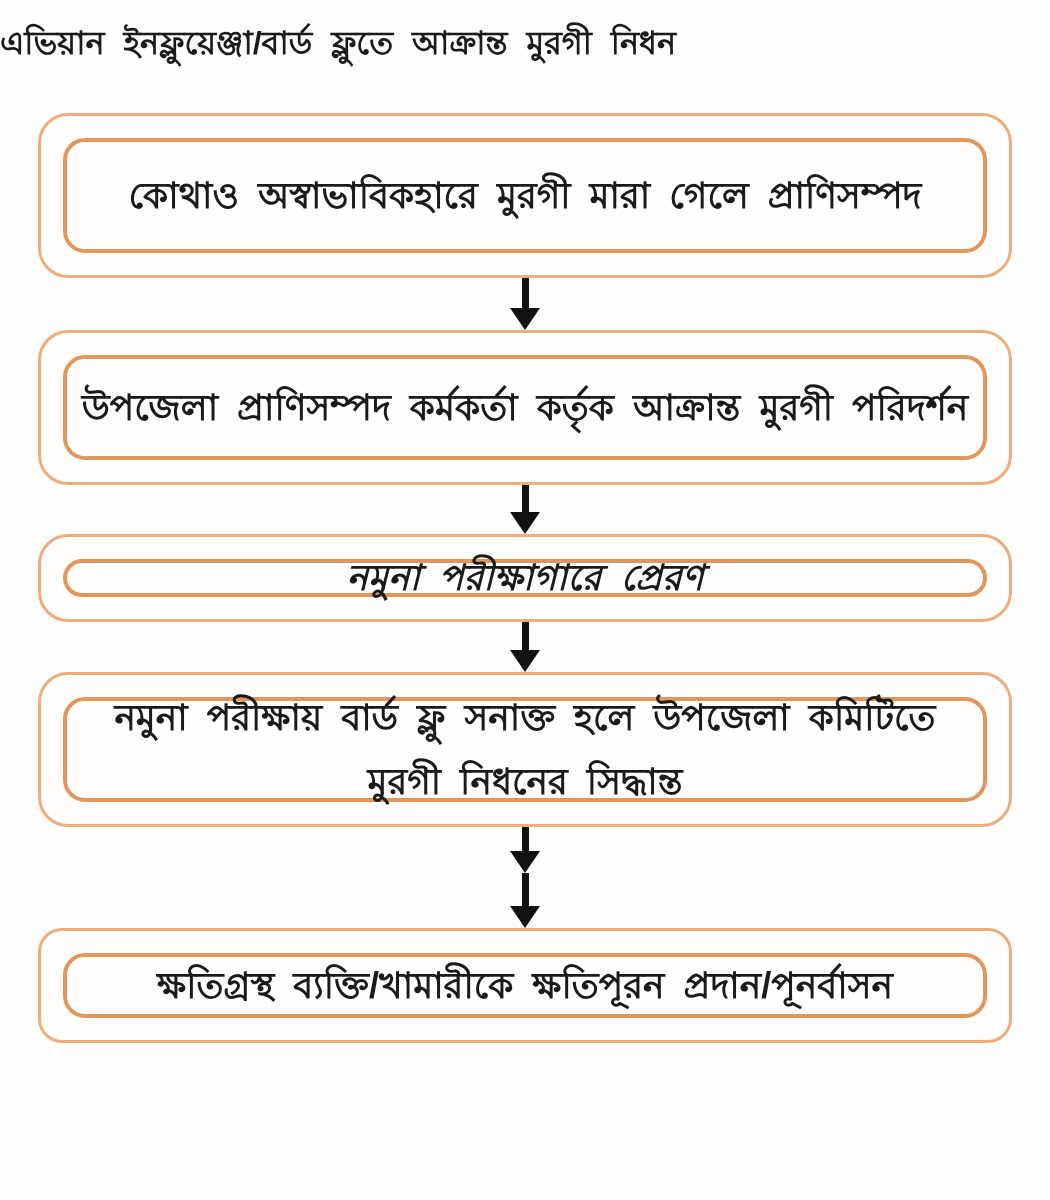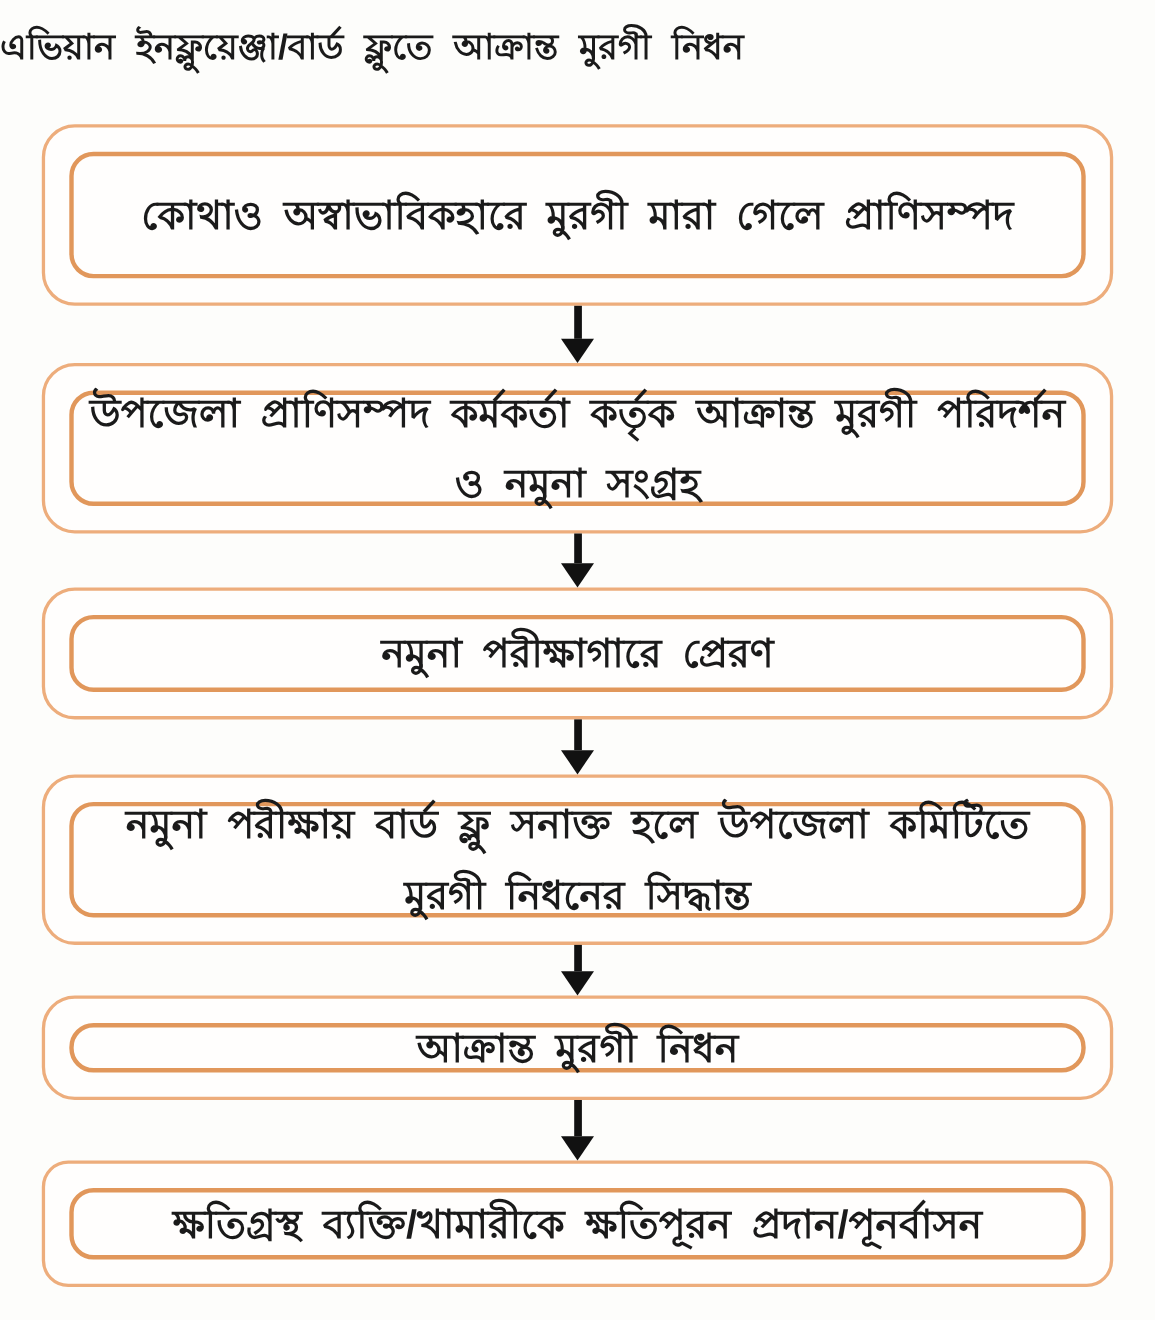--- a/index.html
+++ b/index.html
@@ -48,21 +48,21 @@
     font-size:36px;
     font-weight:bold;
     color:var(--text);
     line-height:64px;
     text-align:center;
     word-spacing:9px;
     white-space:nowrap;
   }
   .b1{margin-top:31px;height:165px;}
   .b2{height:155px;}
-  .b3{height:120px;}
+  .b3{height:88px;font-style:italic;}
   .b4{height:155px;}
   .b5{height:95px;}
   .b6{height:115px;border-radius:24px;}
   .arrow{
     display:flex;flex-direction:column;align-items:center;
     width:34px;margin:0 auto;
   }
   .a1{height:52px;}
   .a2{height:49px;}
   .a3{height:50px;}
@@ -90,21 +90,20 @@
   </div>
 
   <div class="arrow a1">
     <span class="stem"></span>
     <span class="head"></span>
   </div>
 
   <div class="box b2">
     <div class="box-inner">
       <div class="line">উপজেলা প্রাণিসম্পদ কর্মকর্তা কর্তৃক আক্রান্ত মুরগী পরিদর্শন</div>
-      <div class="line">ও নমুনা সংগ্রহ</div>
     </div>
   </div>
 
   <div class="arrow a2">
     <span class="stem"></span>
     <span class="head"></span>
   </div>
 
   <div class="box b3">
     <div class="box-inner">
@@ -122,25 +121,20 @@
       <div class="line">নমুনা পরীক্ষায় বার্ড ফ্লু সনাক্ত হলে উপজেলা কমিটিতে</div>
       <div class="line">মুরগী নিধনের সিদ্ধান্ত</div>
     </div>
   </div>
 
   <div class="arrow a4">
     <span class="stem"></span>
     <span class="head"></span>
   </div>
 
-  <div class="box b5">
-    <div class="box-inner">
-      <div class="line">আক্রান্ত মুরগী নিধন</div>
-    </div>
-  </div>
 
   <div class="arrow a5">
     <span class="stem"></span>
     <span class="head"></span>
   </div>
 
   <div class="box b6">
     <div class="box-inner">
       <div class="line">ক্ষতিগ্রস্থ ব্যক্তি/খামারীকে ক্ষতিপূরন প্রদান/পূনর্বাসন</div>
     </div>

